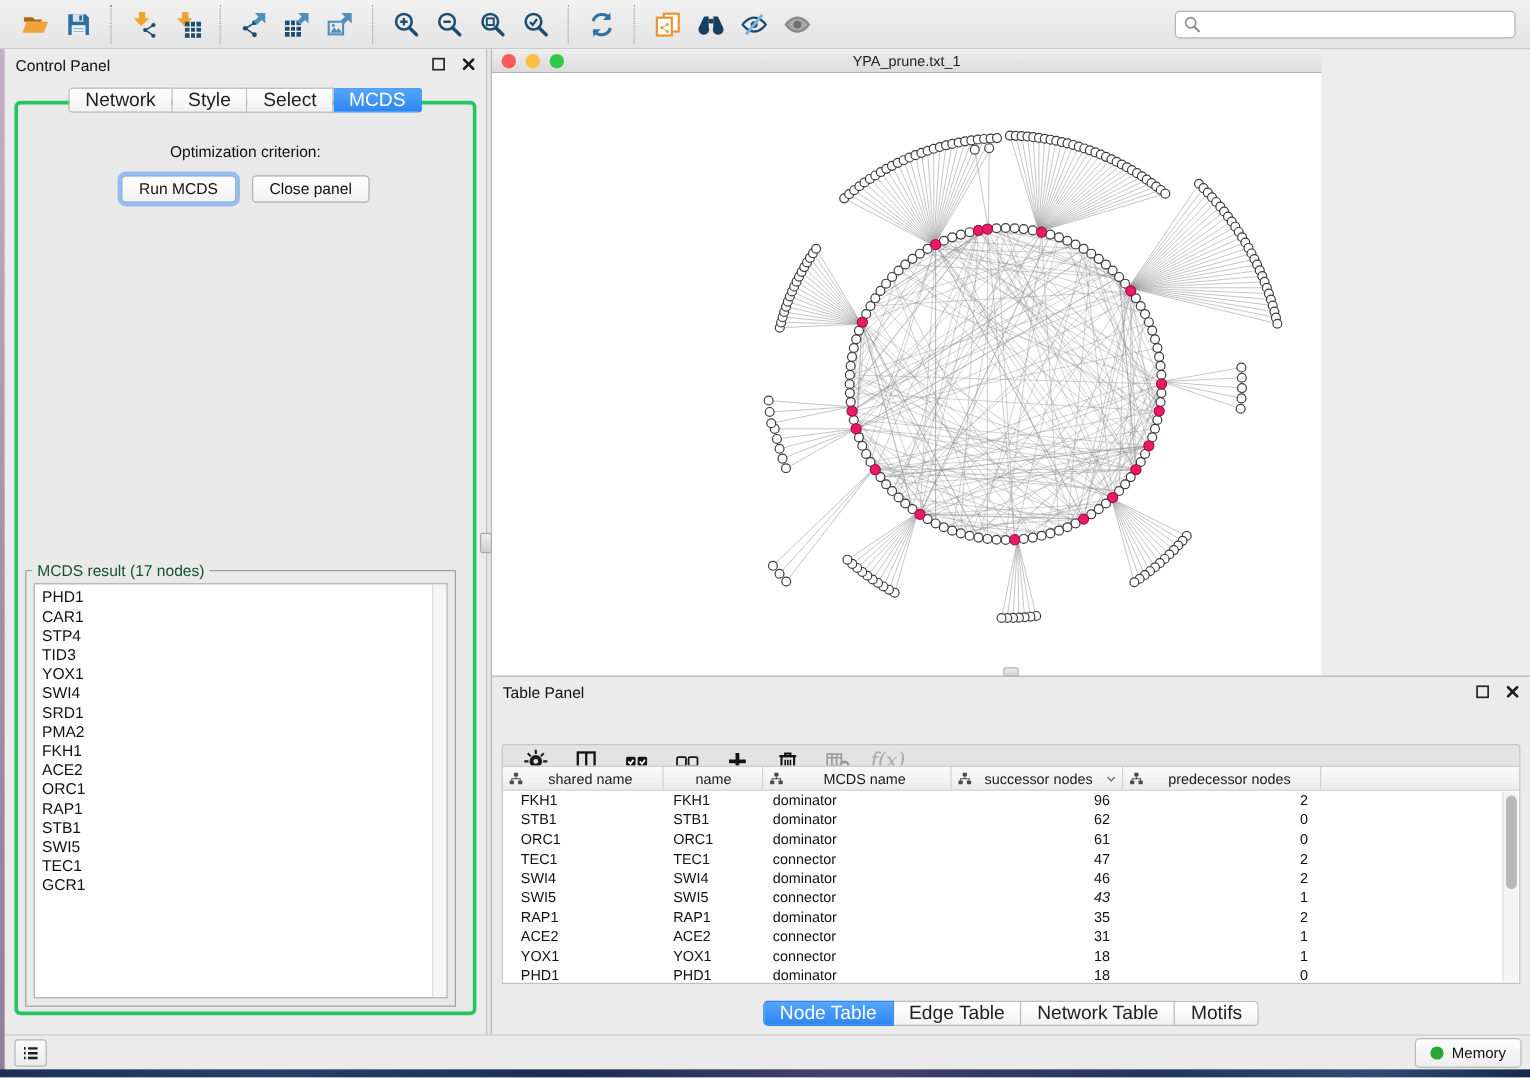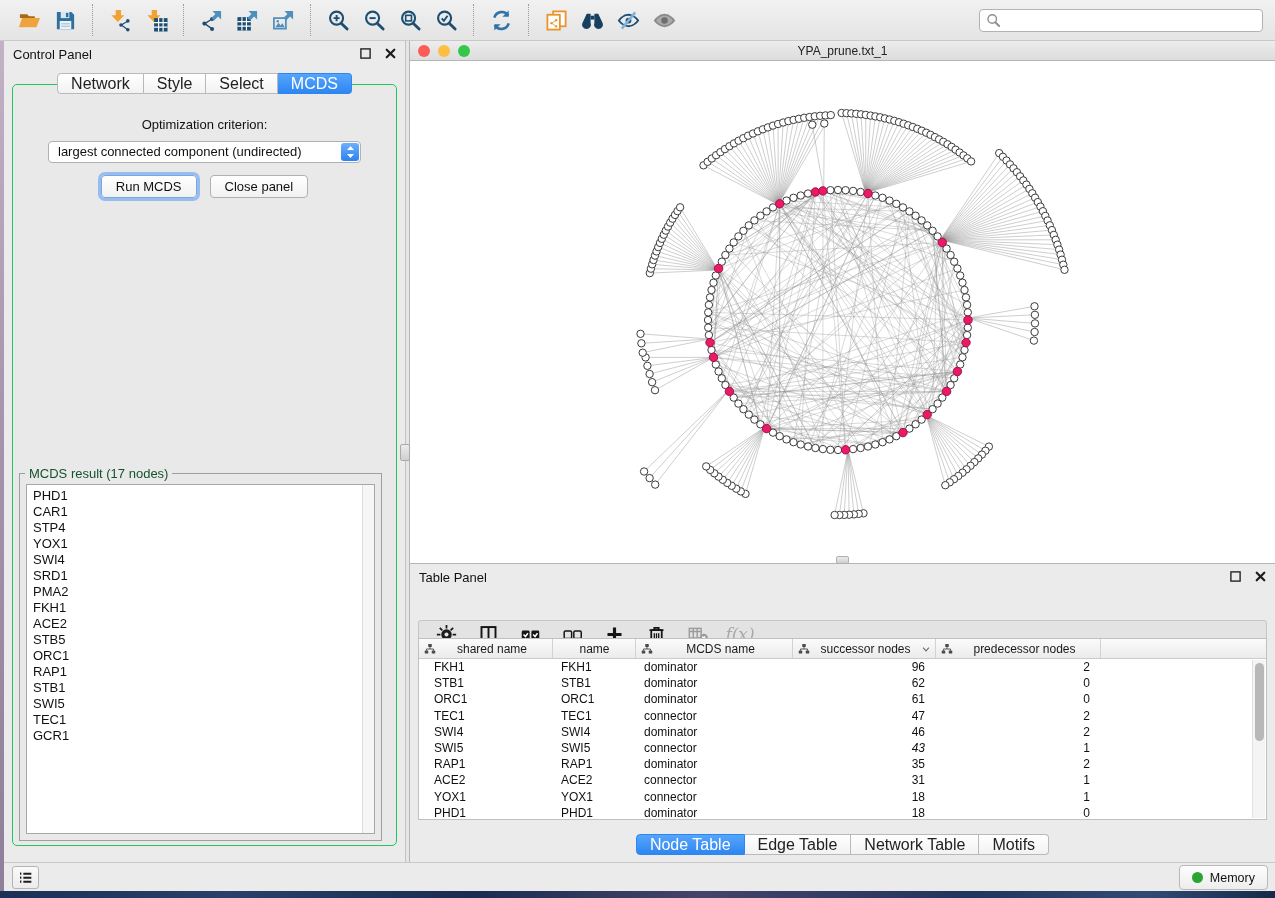--- a/index.html
+++ b/index.html
@@ -42,42 +42,42 @@
   .win-icons svg { width:13px; height:13px; }
 
   .cp-tabs { position:absolute; top:32px; left:0; right:0; display:flex; justify-content:center; z-index:3; }
   .seg-tab { height:21px; line-height:19px; padding:0 13px; background:linear-gradient(#ffffff,#f2f2f2);
     border:1px solid #b9b9b9; border-left:none; font-size:16px; color:#222; }
   .seg-tab:first-child { border-left:1px solid #b9b9b9; border-radius:4px 0 0 4px; }
   .seg-tab:last-child { border-radius:0 4px 4px 0; }
   .seg-tab.active { background:linear-gradient(#55a5fb,#2e86f2); border-color:#2e86f2; color:#fff; }
 
   .cp-content { position:absolute; top:43px; left:8px; right:8px; bottom:16px;
-    border:1px solid #22c55e; border-radius:5px; background:#e9e9e9; }
+    border:3px solid #22c55e; border-radius:5px; background:#e9e9e9; }
   .opt-label { margin-top:32px; text-align:center; font-size:13px; color:#111; }
   .opt-select { position:relative; width:313px; height:22px; margin:9px auto 0; background:#fff;
     border:1px solid #b0b0b0; border-radius:4px; font-size:13px; line-height:20px; padding-left:9px; color:#111; }
   .stepper { position:absolute; right:1px; top:1px; bottom:1px; width:18px; border-radius:3px;
     background:linear-gradient(#6cb0f9,#2e82ef); display:flex; flex-direction:column; align-items:center; justify-content:center; gap:2px; }
   .stepper svg { width:9px; height:6px; }
   .cp-buttons { display:flex; justify-content:center; gap:13px; margin-top:12px; }
   .btn { height:23px; padding:0 14px; font:13px "Liberation Sans",sans-serif; color:#111;
     background:linear-gradient(#ffffff,#f1f1f1); border:1px solid #b0b0b0; border-radius:4px; }
   .btn.focus-ring { box-shadow:0 0 0 3px rgba(110,165,245,.65); border-color:#7aa8e0; }
 
   .mcds-fieldset { position:absolute; left:6px; right:14px; top:381px; bottom:4px;
     border:1px solid #9f9f9f; background:transparent; }
   .mcds-fieldset legend { font-size:13px; color:#14532d; margin-left:5px; padding:0 4px; }
   .result-list { position:absolute; left:6px; right:6px; top:3px; bottom:6px; background:#fff;
     border:1px solid #a8a8a8; overflow:hidden; padding:3px 0 0 6px; }
   .result-item { font-size:13px; line-height:16px; color:#111; }
   .list-scroll { position:absolute; right:0; top:0; bottom:0; width:12px; background:#f6f6f6; border-left:1px solid #ddd; }
 
   
-  .network-window { position:absolute; left:410px; top:41px; width:865px; height:522px; background:#fff; }
+  .network-window { position:absolute; left:410px; top:41px; width:691px; height:522px; background:#fff; }
   .nw-titlebar { position:relative; height:20px; background:linear-gradient(#ededed,#dcdcdc); border-bottom:1px solid #b5b5b5; }
   .traffic { position:absolute; left:8px; top:4px; display:flex; gap:8px; }
   .dot { width:12px; height:12px; border-radius:50%; }
   .nw-title { text-align:center; font-size:12px; line-height:20px; color:#222; }
   .nw-canvas { position:absolute; top:20px; left:0; right:0; bottom:0; overflow:hidden; background:#fff; }
 
   
   .table-panel { position:absolute; left:410px; top:563px; width:865px; height:299px;
     background:#ebebeb; border-top:1px solid #b5b5b5; }
   .tp-toolbar { position:absolute; top:26px; left:8px; right:8px; height:42px;
@@ -309,49 +309,38 @@
       </span>
     </div>
     <div class="cp-tabs" id="cpTabs">
         <div class="seg-tab">Network</div>
         <div class="seg-tab">Style</div>
         <div class="seg-tab">Select</div>
         <div class="seg-tab active">MCDS</div>
       </div>
     <div class="cp-content">
       <div class="opt-label">Optimization criterion:</div>
-      <div class="opt-select">
-        <span>largest connected component (undirected)</span>
-        <span class="stepper">
-            <svg viewBox="0 0 9 6">
-              <path d="M1 5l3.5-4L8 5z" fill="#fff"></path>
-            </svg>
-            <svg viewBox="0 0 9 6">
-              <path d="M1 1l3.5 4L8 1z" fill="#fff"></path>
-            </svg>
-          </span>
-      </div>
       <div class="cp-buttons">
         <button class="btn focus-ring">Run MCDS</button>
         <button class="btn">Close panel</button>
       </div>
       <fieldset class="mcds-fieldset">
         <legend>MCDS result (17 nodes)</legend>
         <div class="result-list" id="resultList">
           <div class="list-scroll"></div>
         <div class="result-item">PHD1</div>
             <div class="result-item">CAR1</div>
             <div class="result-item">STP4</div>
+            <div class="result-item">TID3</div>
             <div class="result-item">YOX1</div>
             <div class="result-item">SWI4</div>
             <div class="result-item">SRD1</div>
             <div class="result-item">PMA2</div>
             <div class="result-item">FKH1</div>
             <div class="result-item">ACE2</div>
-            <div class="result-item">STB5</div>
             <div class="result-item">ORC1</div>
             <div class="result-item">RAP1</div>
             <div class="result-item">STB1</div>
             <div class="result-item">SWI5</div>
             <div class="result-item">TEC1</div>
             <div class="result-item">GCR1</div>
           </div>
       </fieldset>
     </div>
   </div>

